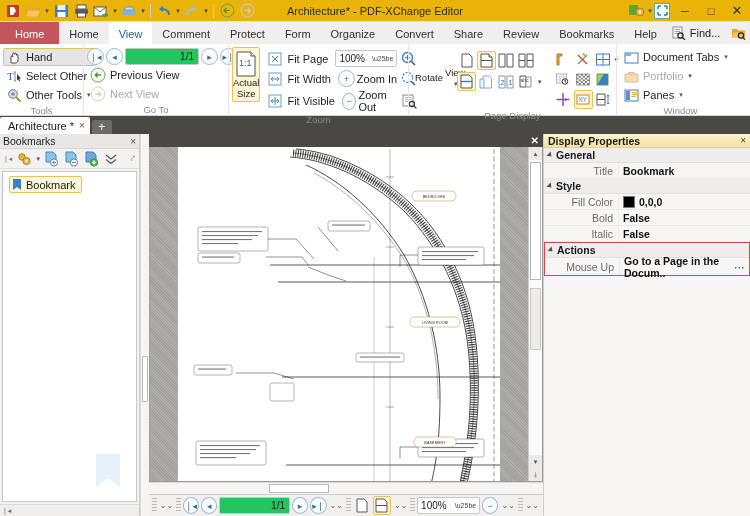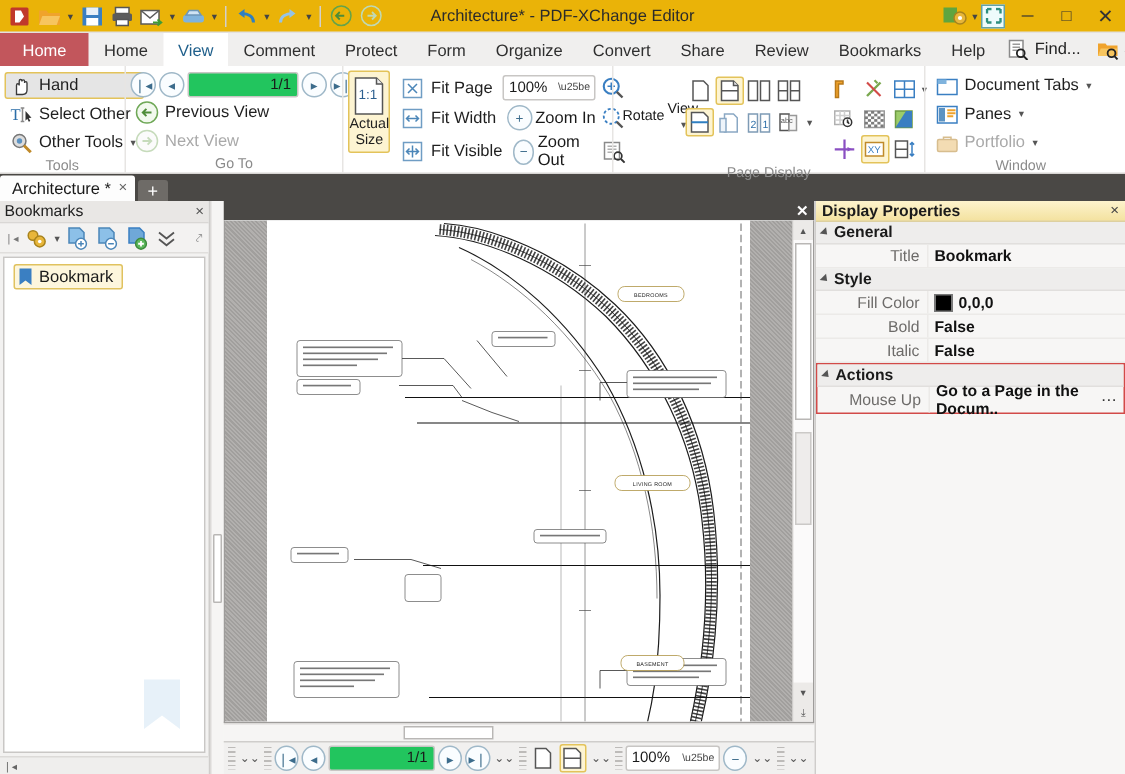--- a/index.html
+++ b/index.html
@@ -447,20 +447,21 @@
               <svg width="15" height="15">
                   <rect x="1" y="1" width="10" height="11" fill="#fff" stroke="#8a8a8a"></rect>
                   <path d="M3 3.5h6M3 5.5h6M3 7.5h4" stroke="#b0b0b0"></path>
                   <circle cx="10" cy="10" r="2.6" fill="none" stroke="#333" stroke-width="1.1"></circle>
                   <path d="M12 12l2.4 2.4" stroke="#333" stroke-width="1.3"></path>
                 </svg>
             </div>
           </div>
         </div>
       </div>
+      <div class="glabel">Zoom</div>
     </div>
 
     <div class="group" style="width:208px">
       <div class="gbody" style="padding-top:2px;gap:3px">
         <div class="bigplain">
           <svg width="28" height="26">
               <path d="M22 16a9 9 0 1 0-3 6" fill="none" stroke="#5aa83c" stroke-width="3.2"></path>
               <path d="M13 18l8 2-3 6z" fill="#5aa83c"></path>
             </svg>
           <span class="lbl">Rotate</span>
@@ -623,39 +624,39 @@
           <div class="item">
             <span class="ico">
               <svg width="15" height="14">
                   <rect x="1" y="3" width="13" height="10" fill="#fff" stroke="#3a7fc2"></rect>
                   <rect x="1" y="3" width="6" height="3" fill="#7fb3dd"></rect>
                 </svg>
             </span>
             <span>Document Tabs</span>
             <span class="caretmini">▾</span>
           </div>
+          <div class="item dis">
+            <span class="ico">
+              <svg width="15" height="14">
+                  <rect x="1" y="5" width="13" height="8" rx="1" fill="#f3dcb3" stroke="#d7bd8e"></rect>
+                  <path d="M5 5V3.5h5V5" fill="none" stroke="#d7bd8e"></path>
+                </svg>
+            </span>
+            <span>Portfolio</span>
+            <span class="caretmini">▾</span>
+          </div>
           <div class="item">
             <span class="ico">
               <svg width="15" height="14">
                   <rect x="1" y="2" width="13" height="11" fill="#fff" stroke="#3a7fc2"></rect>
                   <rect x="2" y="3" width="4" height="9" fill="#5d93c2"></rect>
                   <path d="M7.5 4.5h5.5M7.5 6.5h5.5M7.5 8.5h4" stroke="#f0a32c" stroke-width="1.2"></path>
                 </svg>
             </span>
             <span>Panes</span>
-            <span class="caretmini">▾</span>
-          </div>
-          <div class="item dis">
-            <span class="ico">
-              <svg width="15" height="14">
-                  <rect x="1" y="5" width="13" height="8" rx="1" fill="#f3dcb3" stroke="#d7bd8e"></rect>
-                  <path d="M5 5V3.5h5V5" fill="none" stroke="#d7bd8e"></path>
-                </svg>
-            </span>
-            <span>Portfolio</span>
             <span class="caretmini">▾</span>
           </div>
         </div>
       </div>
       <div class="glabel">Window</div>
     </div>
   </div>
 
   <div class="doctabs">
     <div class="doctab">

